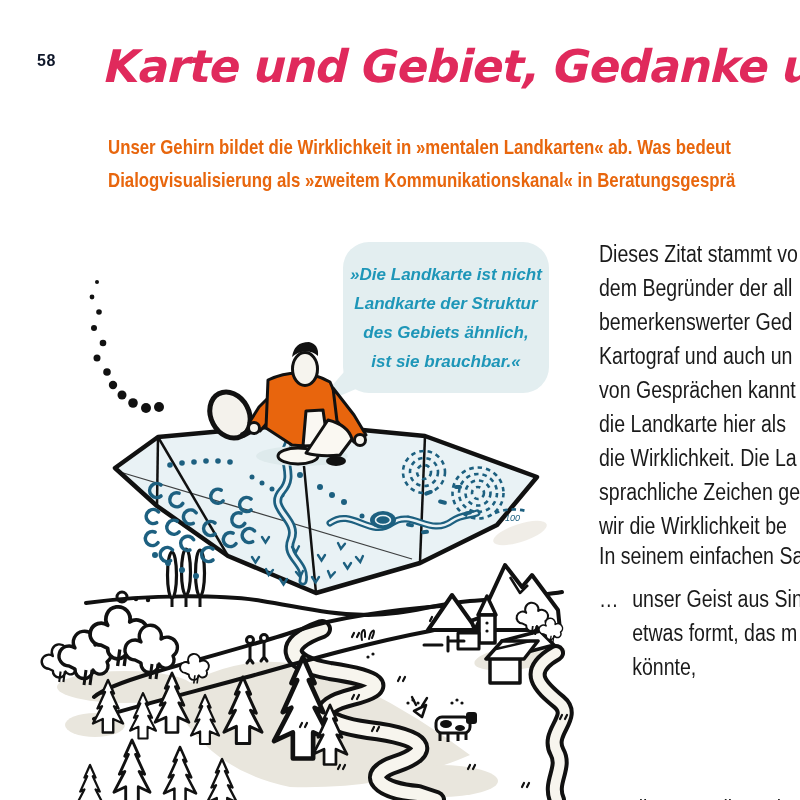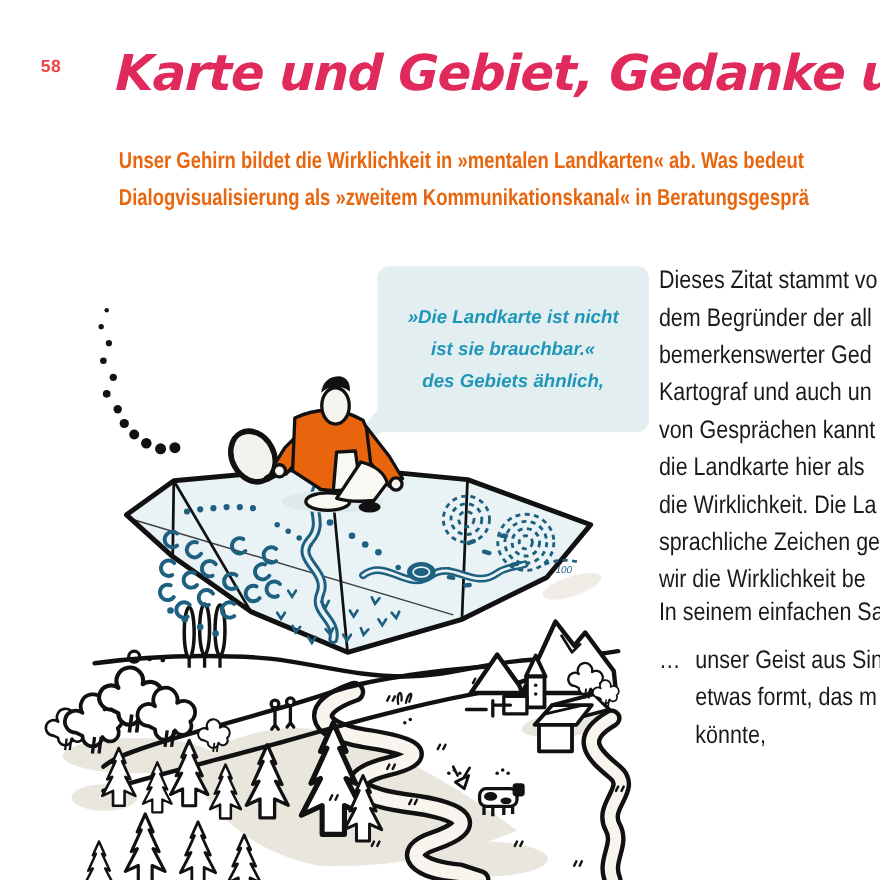--- a/index.html
+++ b/index.html
@@ -2,37 +2,37 @@
 <html><head>
 <meta charset="utf-8">
 <style>
   html,body{margin:0;padding:0;}
   body{
     width:800px;height:800px;overflow:hidden;position:relative;background:#ffffff;
     font-family:"Liberation Sans",sans-serif;
   }
   .page-number{
     position:absolute;left:37px;top:52px;
-    color:#ef4444;font-weight:bold;font-size:16px;letter-spacing:0.5px;
+    color:#0f172a;font-weight:bold;font-size:16px;letter-spacing:0.5px;
   }
   .title{
     position:absolute;left:106px;top:40px;
     color:#E02A5C;font-family:"DejaVu Sans",sans-serif;
     font-size:45px;font-weight:bold;font-style:italic;
     letter-spacing:-1px;white-space:nowrap;transform:skewX(-2deg);transform-origin:0 0;
   }
   .subtitle{
     position:absolute;left:108px;top:130px;
     color:#E8660D;font-weight:bold;font-size:21px;line-height:33px;
     white-space:nowrap;transform:scaleX(0.80);transform-origin:0 0;
   }
   .illustration-svg{position:absolute;left:0;top:225px;width:600px;height:575px;}
   .bubble{
-    position:absolute;left:343px;top:242px;width:247px;height:151px;
-    background:#E3EEF0;border-radius:11px;
+    position:absolute;left:343px;top:242px;width:206px;height:151px;
+    background:#E3EEF0;border-radius:26px;
     display:flex;flex-direction:column;justify-content:center;
     text-align:center;color:#1E96B8;font-style:italic;font-weight:bold;
     font-size:17px;line-height:29px;
   }
   .col{
     position:absolute;left:599px;color:#1A1A1A;font-size:23px;line-height:34px;
     white-space:nowrap;transform:scaleX(0.85);transform-origin:0 0;width:300px;
   }
   .col-p1{top:237px;}
   .col-p2{top:539px;}
@@ -331,22 +331,23 @@
     <path d="M292,132 Q294,117 309,117 Q319,119 318,131 Q310,124 298,128 Q294,130 292,132 Z" fill="#111"></path>
     <ellipse cx="298" cy="231" rx="20" ry="8" fill="#FAF8F2" stroke="#111" stroke-width="3"></ellipse>
     <path d="M303,221 L306,186 L323,185 L328,220 Z" fill="#FAF8F2" stroke="#111" stroke-width="3"></path>
     <path d="M328,195 Q348,200 352,214 L340,230 Q320,232 306,228 Z" fill="#FAF8F2" stroke="#111" stroke-width="3"></path>
     <ellipse cx="336" cy="236" rx="10" ry="5" fill="#111"></ellipse>
   </g>
 </svg>
 
 <div class="bubble">
   <div>»Die Landkarte ist nicht</div>
+  <div>Landkarte der Struktur</div>
+  <div>des Gebiets ähnlich,</div>
   <div>ist sie brauchbar.«</div>
-  <div>des Gebiets ähnlich,</div>
 </div>
 
 <div class="col col-p1">
   <div>Dieses Zitat stammt vo</div>
   <div>dem Begründer der all</div>
   <div>bemerkenswerter Ged</div>
   <div>Kartograf und auch un</div>
   <div>von Gesprächen kannt</div>
   <div>die Landkarte hier als</div>
   <div>die Wirklichkeit. Die La</div>

